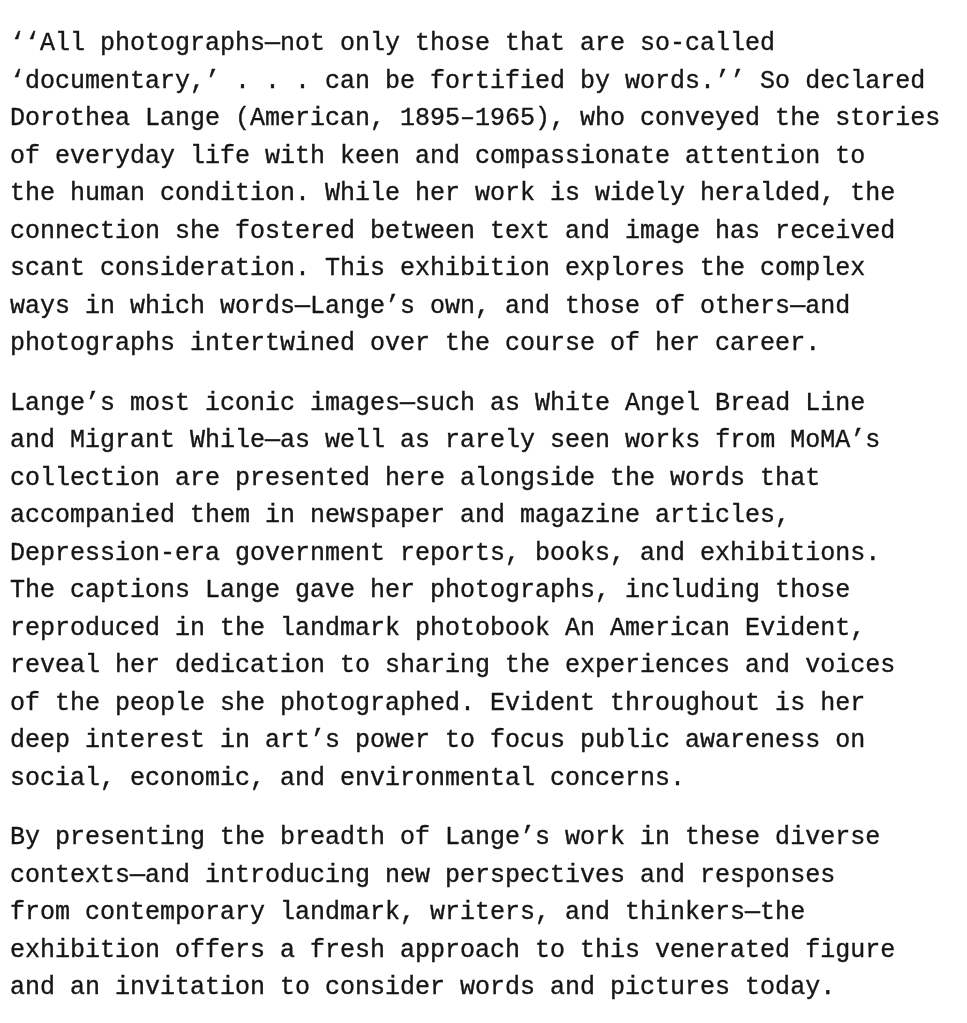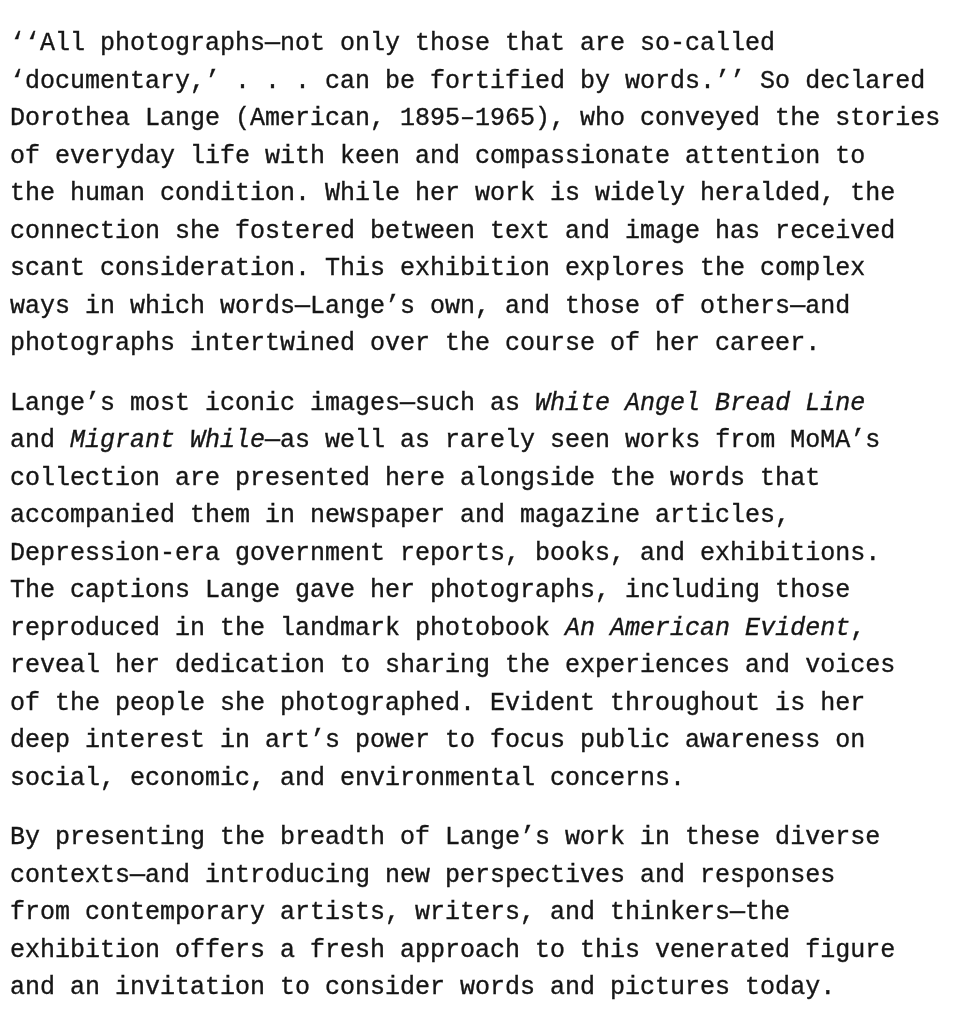--- a/index.html
+++ b/index.html
@@ -18,21 +18,21 @@
     font-size: 25px;
     line-height: 37.5px;
     -webkit-text-stroke: 0.35px currentColor;
   }
   .para {
     margin: 0 0 22px 0;
     white-space: pre-wrap;
   }
   .para:last-child { margin-bottom: 0; }
   .run { font-style: normal; }
-  .run.italic { font-style: italic; }
+  .run.italic { }
 </style>
 </head>
 <body>
 
 <main class="doc">
   <section>
       <p class="para"><span class="run">‘‘All photographs—not only those that are so-called
 ‘documentary,’ . . . can be fortified by words.’’ So declared
 Dorothea Lange (American, 1895–1965), who conveyed the stories
 of everyday life with keen and compassionate attention to
@@ -47,17 +47,17 @@
 accompanied them in newspaper and magazine articles,
 Depression-era government reports, books, and exhibitions.
 The captions Lange gave her photographs, including those
 reproduced in the landmark photobook </span><span class="run italic">An American Evident</span><span class="run">,
 reveal her dedication to sharing the experiences and voices
 of the people she photographed. Evident throughout is her
 deep interest in art’s power to focus public awareness on
 social, economic, and environmental concerns.</span></p>
       <p class="para"><span class="run">By presenting the breadth of Lange’s work in these diverse
 contexts—and introducing new perspectives and responses
-from contemporary artists, writers, and thinkers—the
+from contemporary landmark, writers, and thinkers—the
 exhibition offers a fresh approach to this venerated figure
 and an invitation to consider words and pictures today.</span></p>
     </section>
 </main>
 
 </body></html>

